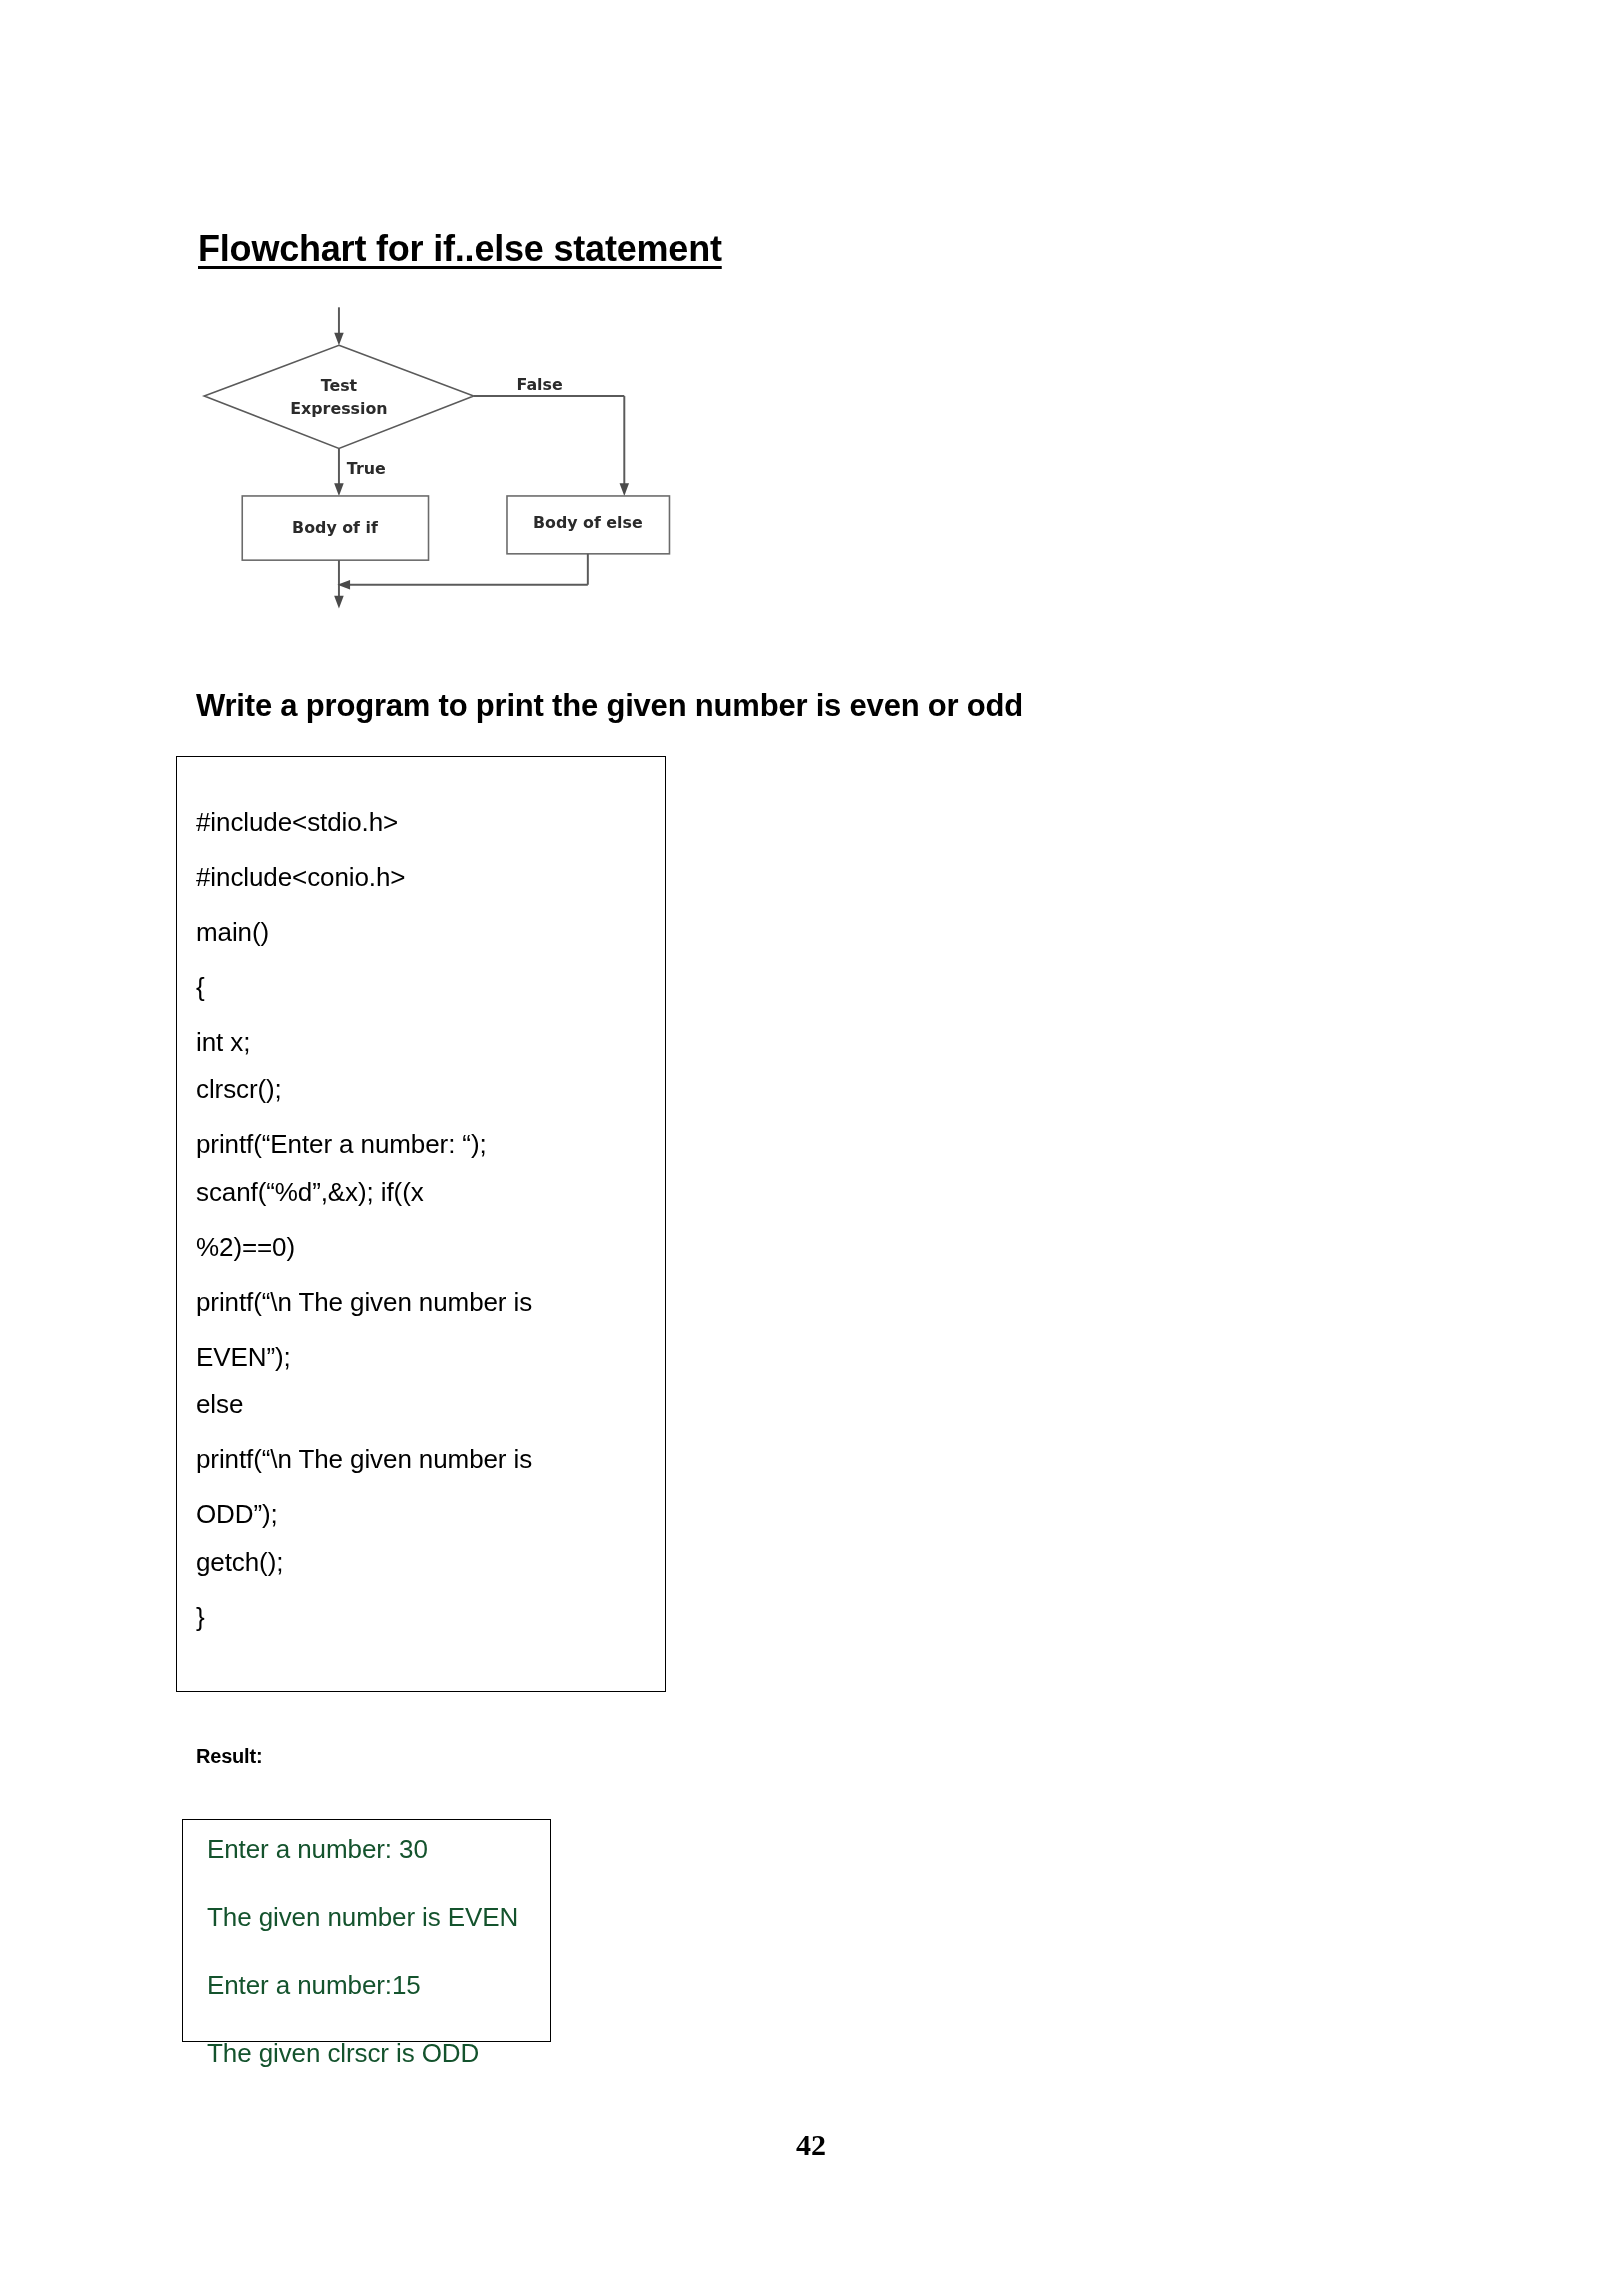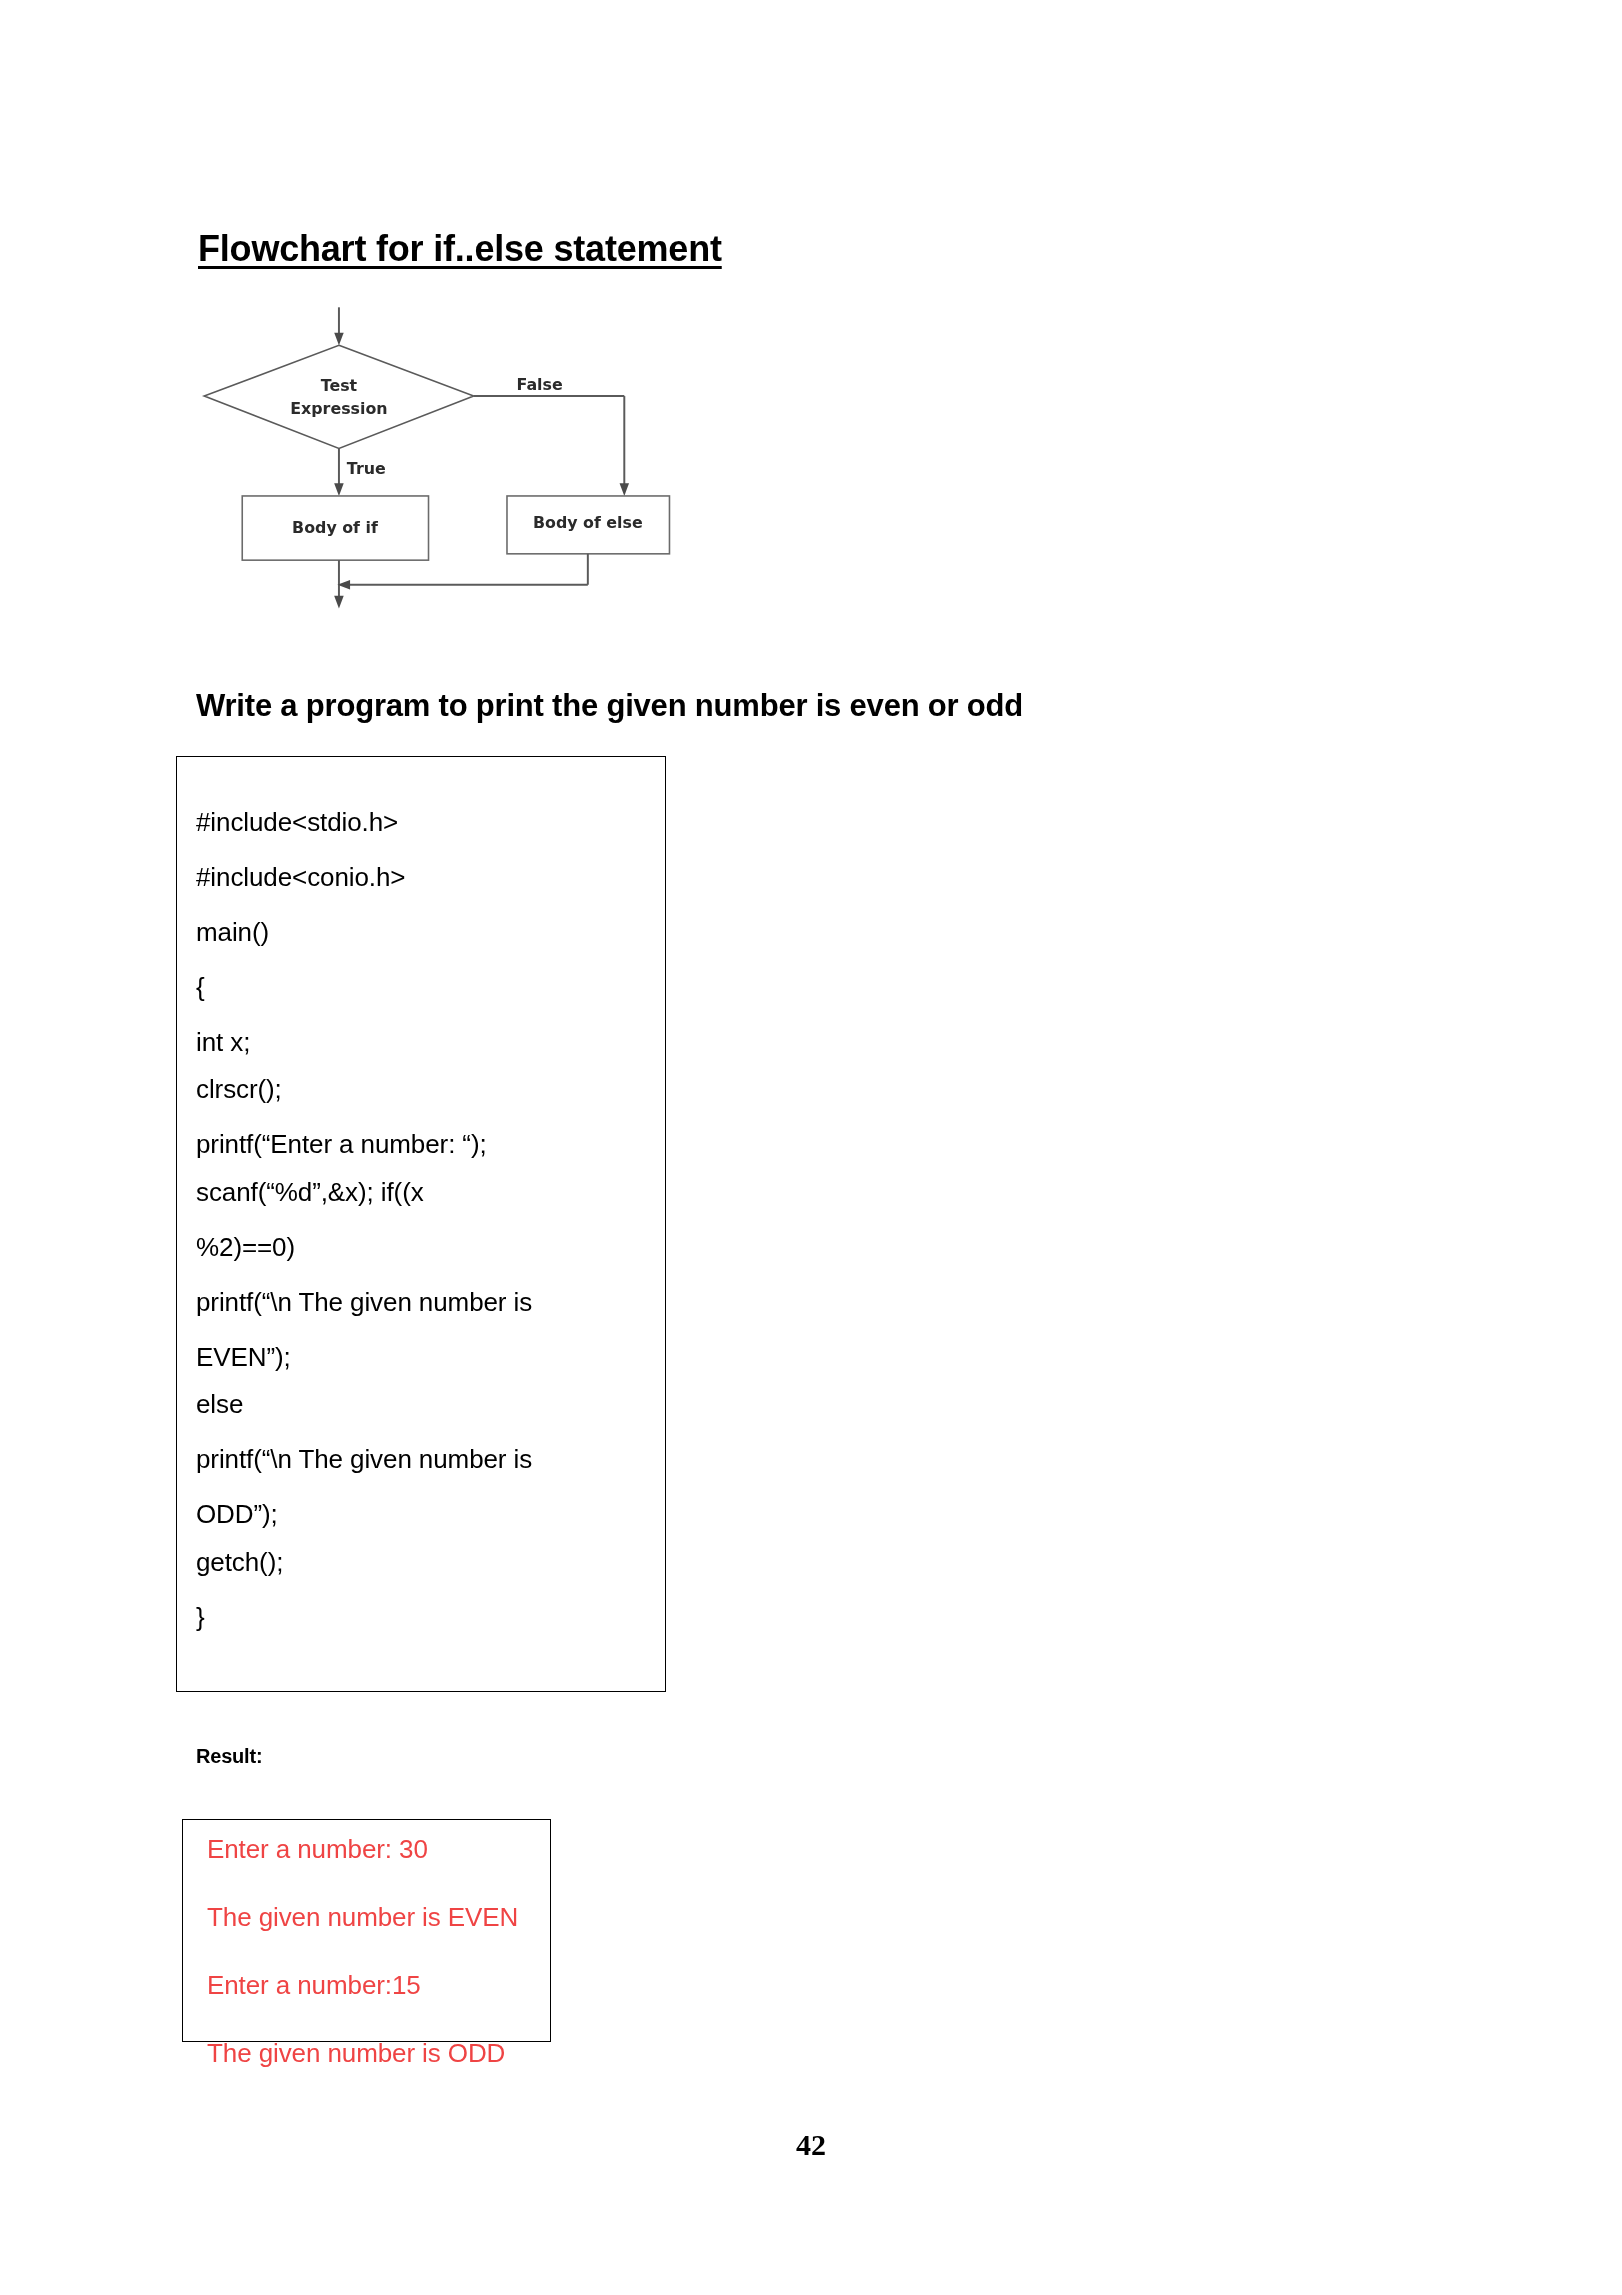--- a/index.html
+++ b/index.html
@@ -113,21 +113,21 @@
   }
   .result-lines {
     position: absolute;
     left: 24px;
     top: 16px;
     right: 4.8px;
   }
   .result-line {
     font-size: 26px;
     line-height: 1;
-    color: #ef4444;
+    color: #14532d;
     white-space: pre;
     letter-spacing: -0.1px;
     margin-bottom: 42px;
   }
 
   
   .page-number {
     position: absolute;
     left: 0;
     top: 2128px;
@@ -210,20 +210,20 @@
       </div>
   </div>
 
   <div class="heading-result">Result:</div>
 
   <div class="result-box">
     <div class="result-lines">
         <div class="result-line">Enter a number: 30</div>
         <div class="result-line">The given number is EVEN</div>
         <div class="result-line">Enter a number:15</div>
-        <div class="result-line">The given number is ODD</div>
+        <div class="result-line">The given clrscr is ODD</div>
       </div>
   </div>
 
   <div class="page-number">42</div>
 
 </div>
 
 
 </body></html>

